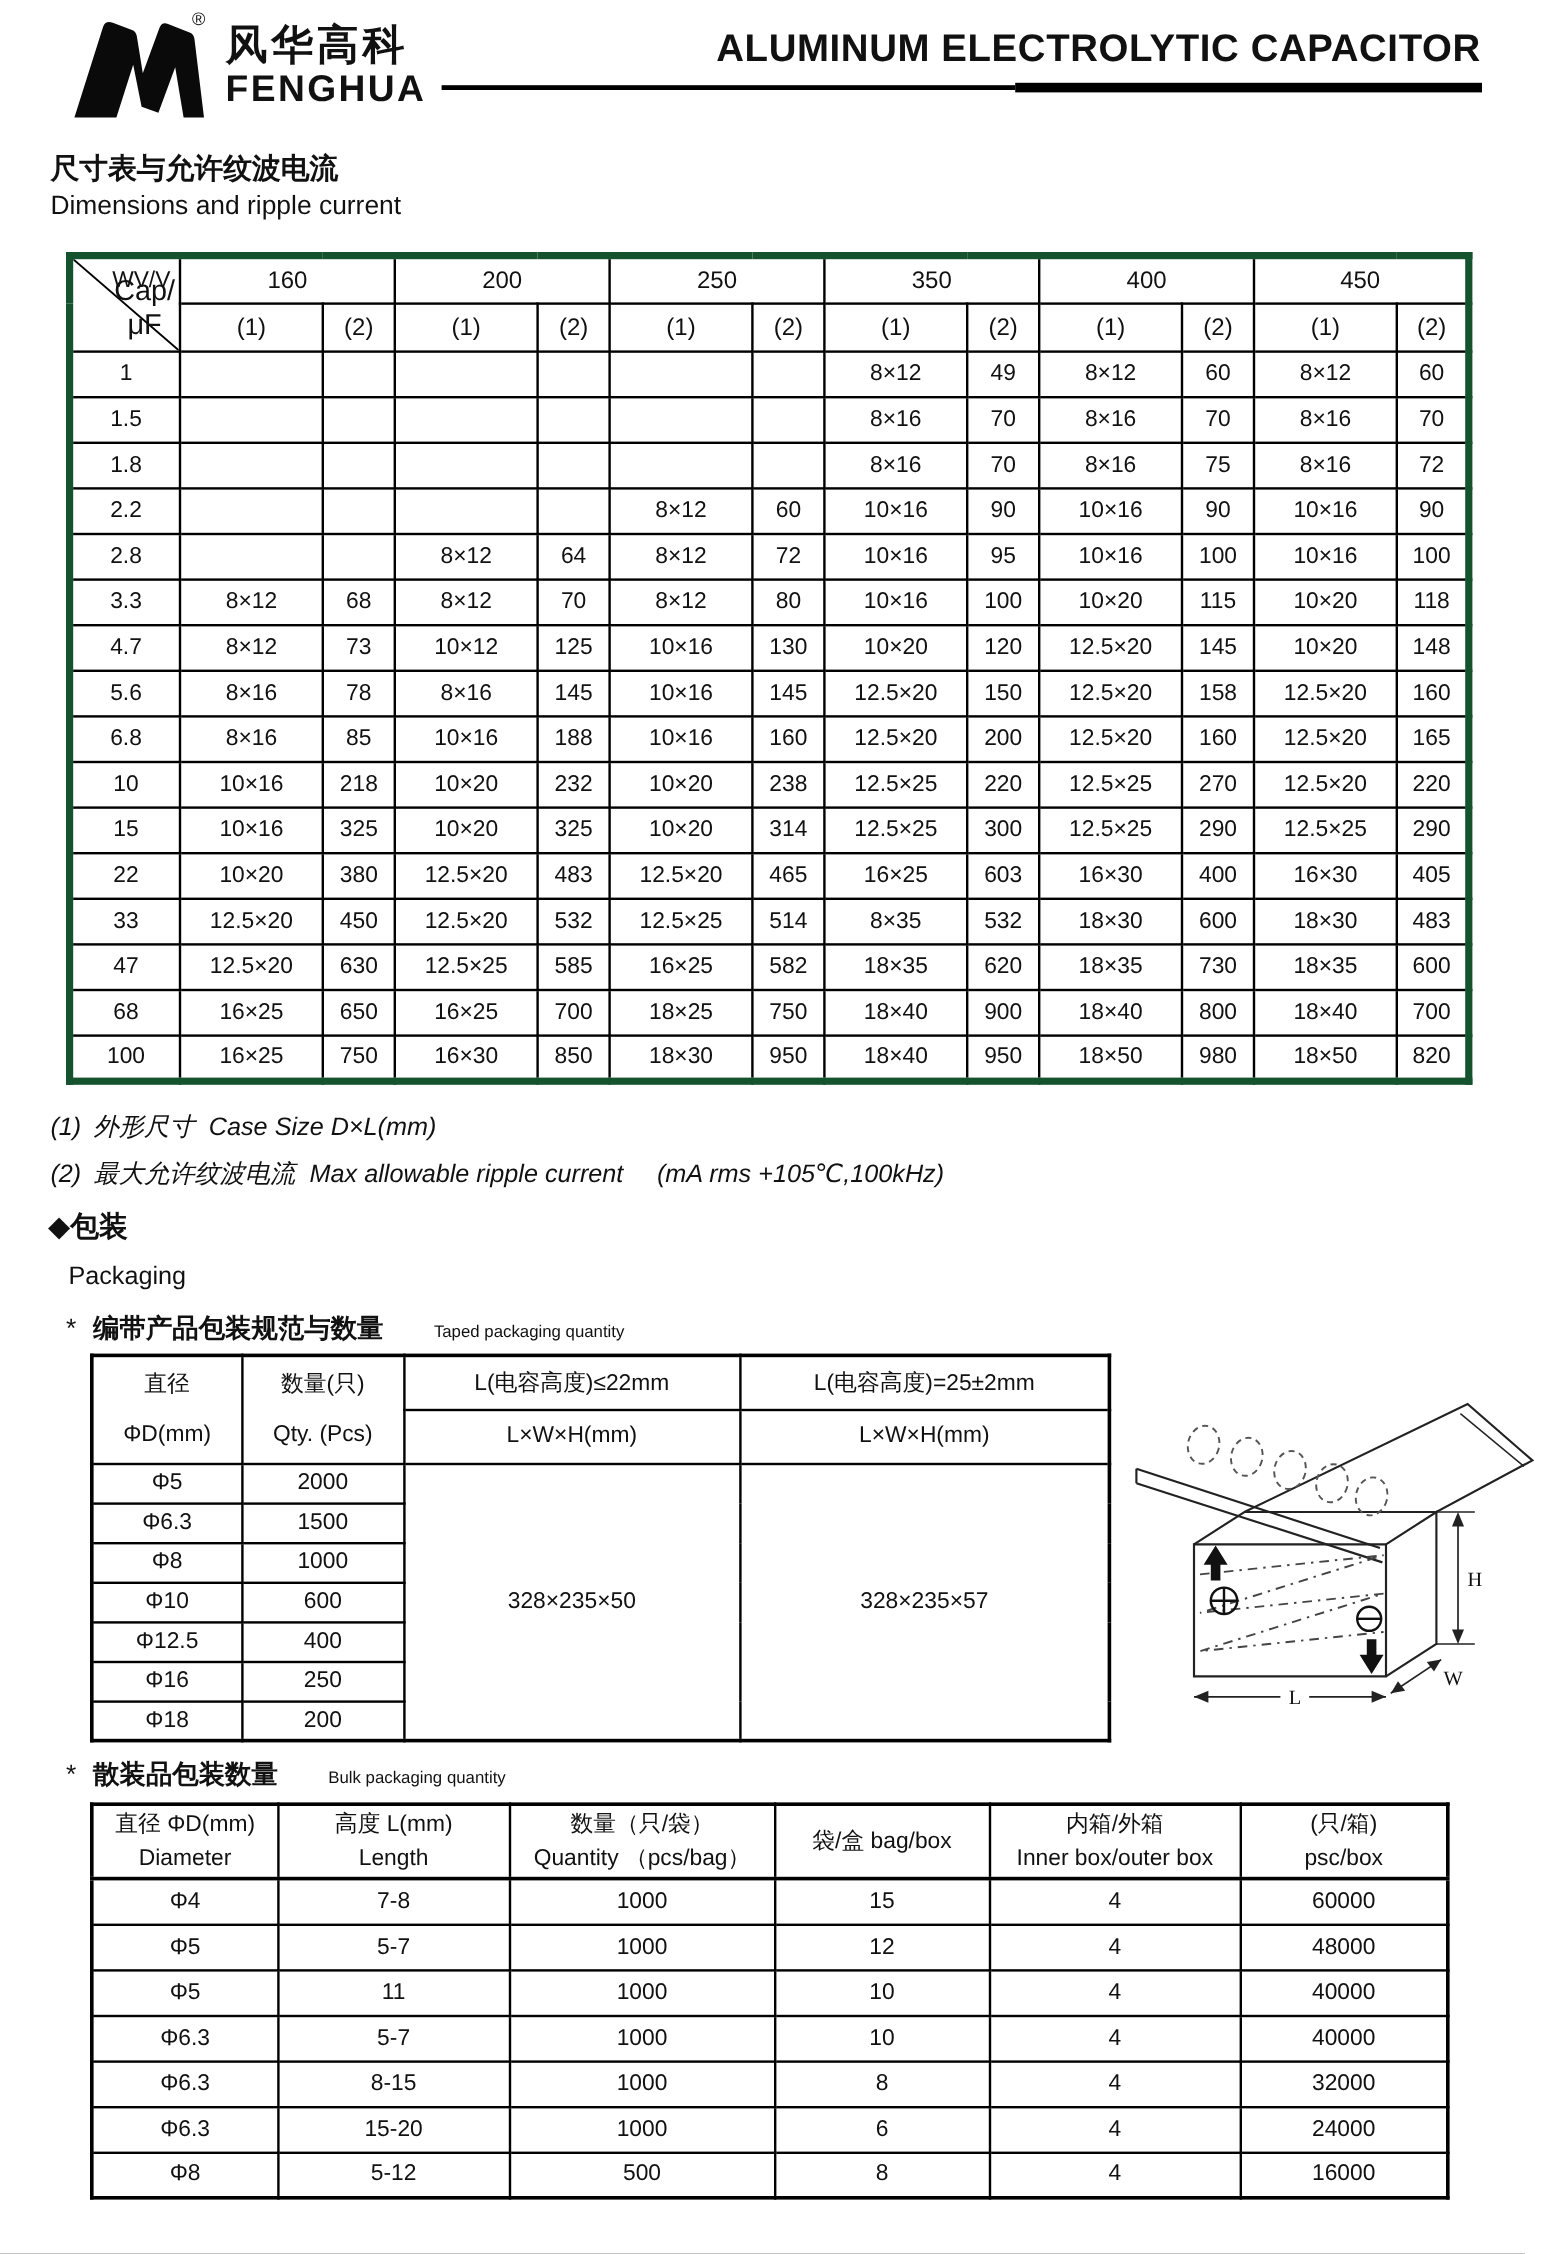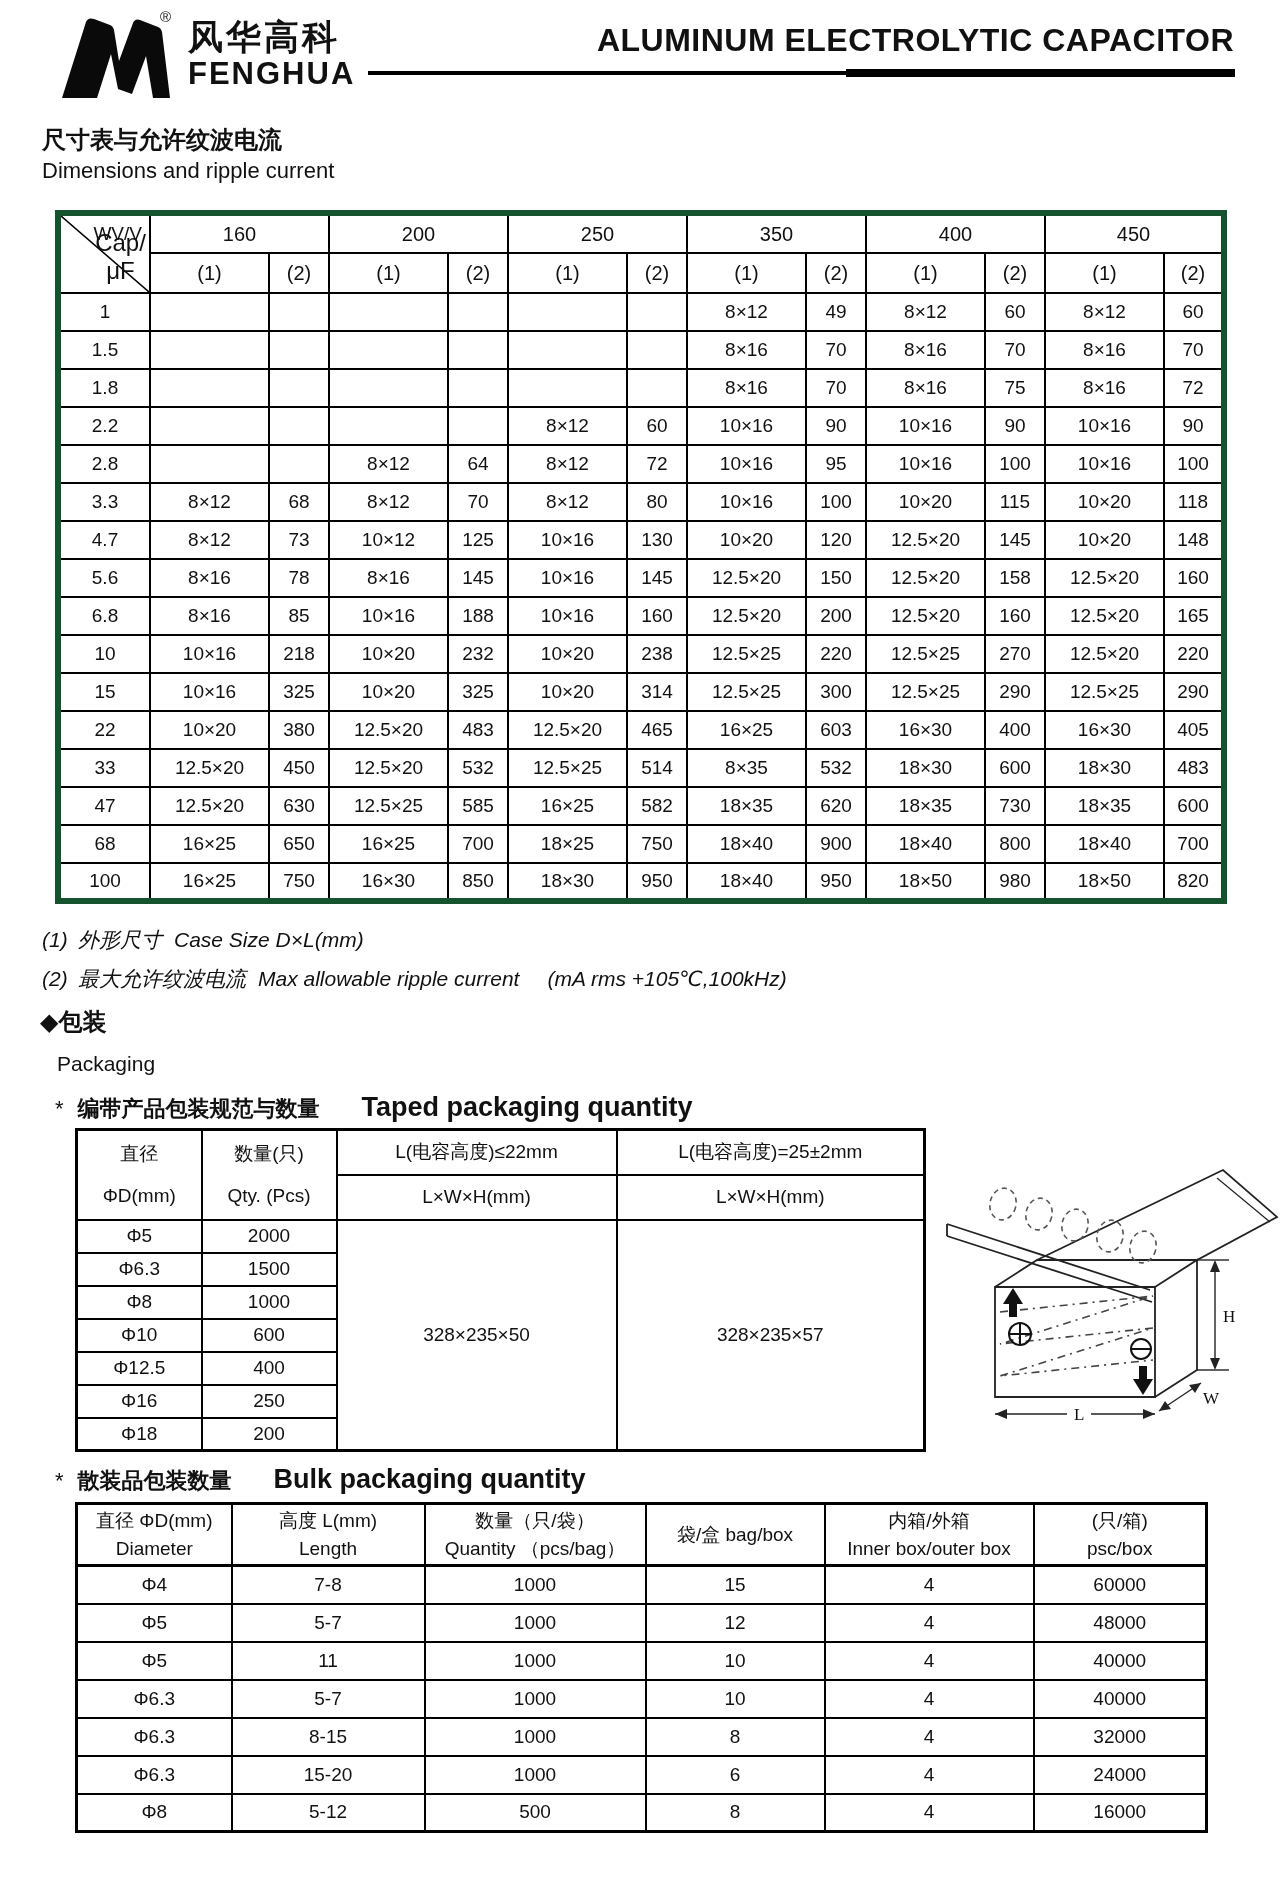--- a/index.html
+++ b/index.html
@@ -40,21 +40,21 @@
   .fn-num { display:inline-block; min-width:36px; }
   .fn-en { margin-left:12px; }
   .fn-extra { margin-left:28px; }
 
   
   .pack-title { position:absolute; left:40px; top:1006px; font-size:24px; font-weight:bold; }
   .pack-en { position:absolute; left:57px; top:1052px; font-size:21px; }
   .sub-head { position:absolute; font-size:22px; }
   .sub-head .star { margin-right:14px; }
   .sub-head .cn { font-weight:bold; }
-  .sub-head .en { margin-left:42px; font-size:27px; font-weight:bold; }
+  .sub-head .en { margin-left:42px; font-size:14px; font-weight:normal; }
   .taped-head { left:55px; top:1092px; }
   .bulk-head  { left:55px; top:1464px; }
 
   .tapedtbl { position:absolute; left:75px; top:1128px; width:848px; border:3px solid #000; font-size:19px; }
   .tapedtbl th, .tapedtbl td { border:2px solid #000; }
   .tapedtbl thead tr { height:45px; }
   .tapedtbl tbody tr { height:33px; }
   .t-c1 { width:125px; } .t-c2 { width:135px; } .t-c3 { width:280px; } .t-c4 { width:308px; }
   .two-line div { line-height:42px; }
 

